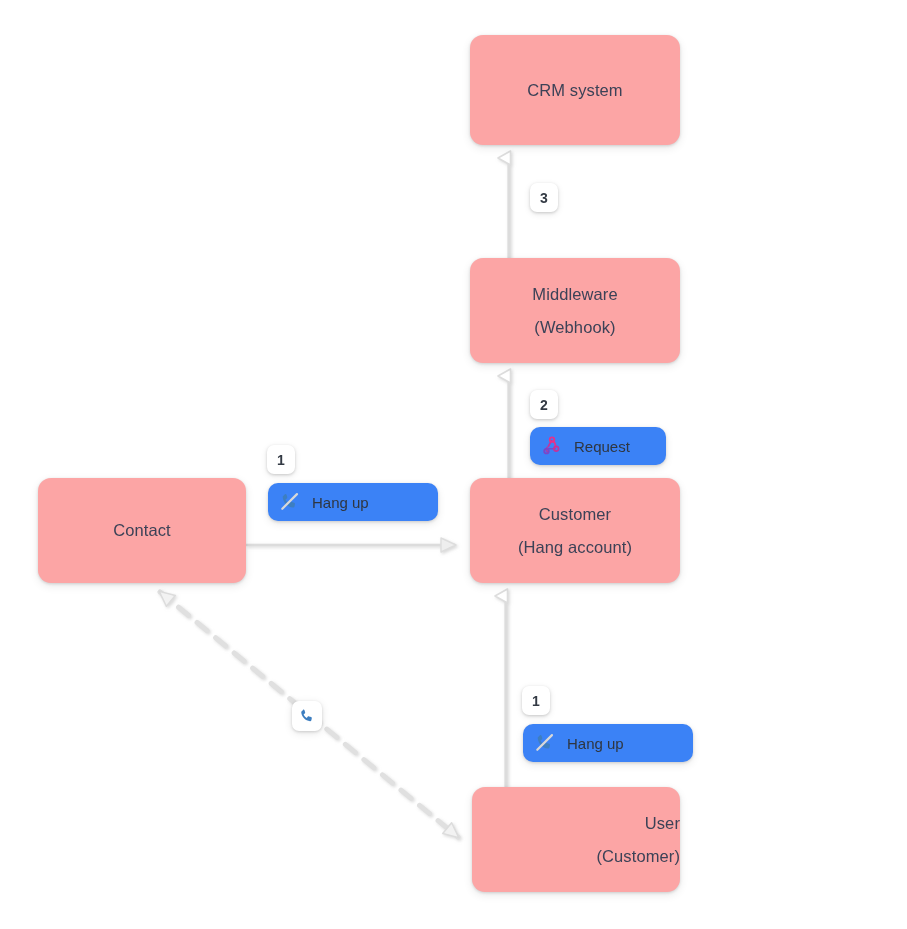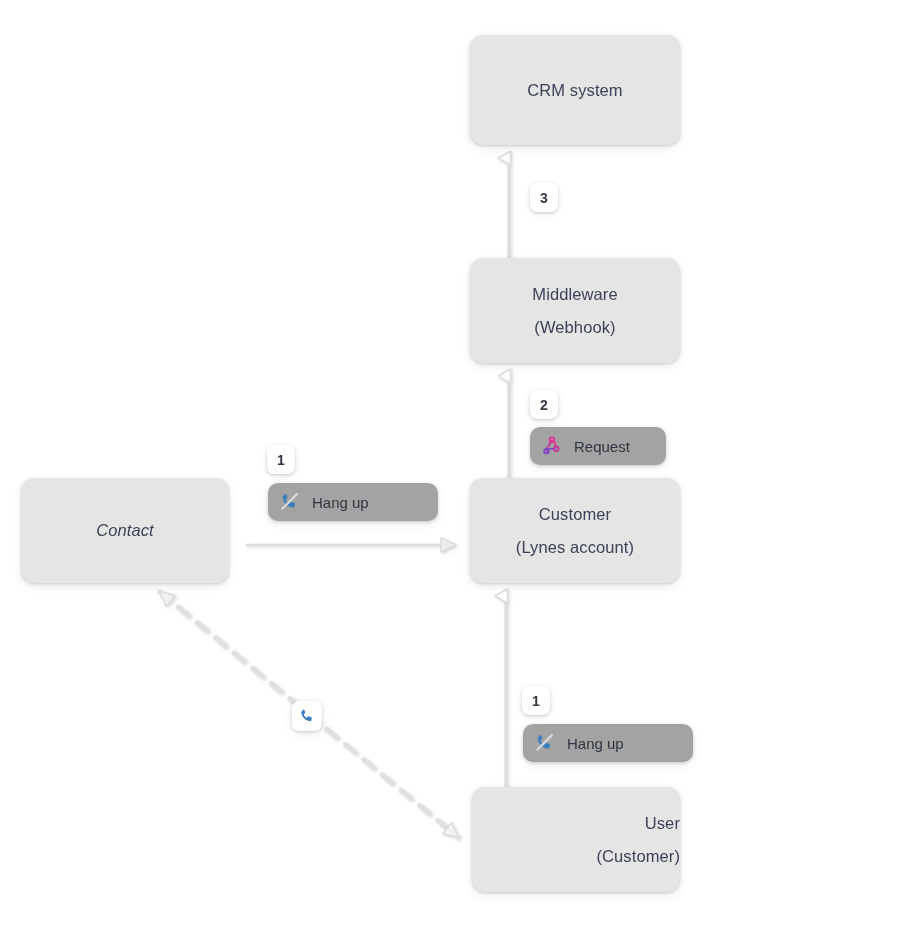--- a/index.html
+++ b/index.html
@@ -24,21 +24,21 @@
     top: 0;
     width: 907px;
     height: 929px;
     pointer-events: none;
   }
 
   
   .node {
     position: absolute;
     box-sizing: border-box;
-    background: #e5e5e5;
+    background: #fca5a5;
     border-radius: 13px;
     box-shadow: 0 1px 3px rgba(0,0,0,0.14), 0 3px 10px rgba(0,0,0,0.09);
     display: flex;
     flex-direction: column;
     align-items: center;
     justify-content: center;
     color: #3c4257;
     font-size: 16.5px;
     line-height: 1.95;
     text-align: center;
@@ -65,21 +65,21 @@
     color: #333a44;
     z-index: 5;
   }
 
   
   .pill {
     position: absolute;
     box-sizing: border-box;
     height: 38px;
     padding: 0 18px 0 11px;
-    background: #a3a3a3;
+    background: #3b82f6;
     border-radius: 10px;
     box-shadow: 0 1px 3px rgba(0,0,0,0.15), 0 3px 9px rgba(0,0,0,0.09);
     display: flex;
     align-items: center;
     gap: 11px;
     font-size: 15px;
     color: #2f3640;
     white-space: nowrap;
     z-index: 5;
   }
@@ -148,29 +148,29 @@
     <span>CRM system</span>
   </div>
 
   <div class="node" style="left:470px; top:258px; width:210px; height:105px;text-align:right;">
     <span>Middleware</span>
     <span class="line2">(Webhook)</span>
   </div>
 
   <div class="node" style="left:470px; top:478px; width:210px; height:105px;text-align:center;">
     <span>Customer</span>
-    <span class="line2">(Lynes account)</span>
+    <span class="line2">(Hang account)</span>
   </div>
 
   <div class="node" style="left:472px; top:787px; width:208px; height:105px;align-items:flex-end;">
     <span>User</span>
     <span class="line2">(Customer)</span>
   </div>
 
-  <div class="node" style="left:21px; top:478px; width:208px; height:105px;font-style:italic;">
+  <div class="node" style="left:38px; top:478px; width:208px; height:105px;">
     <span>Contact</span>
   </div>
 
   <div class="step-badge" style="left:530px; top:183px;">
     <span>3</span>
   </div>
 
   <div class="step-badge" style="left:530px; top:390px;">
     <span>2</span>
   </div>

